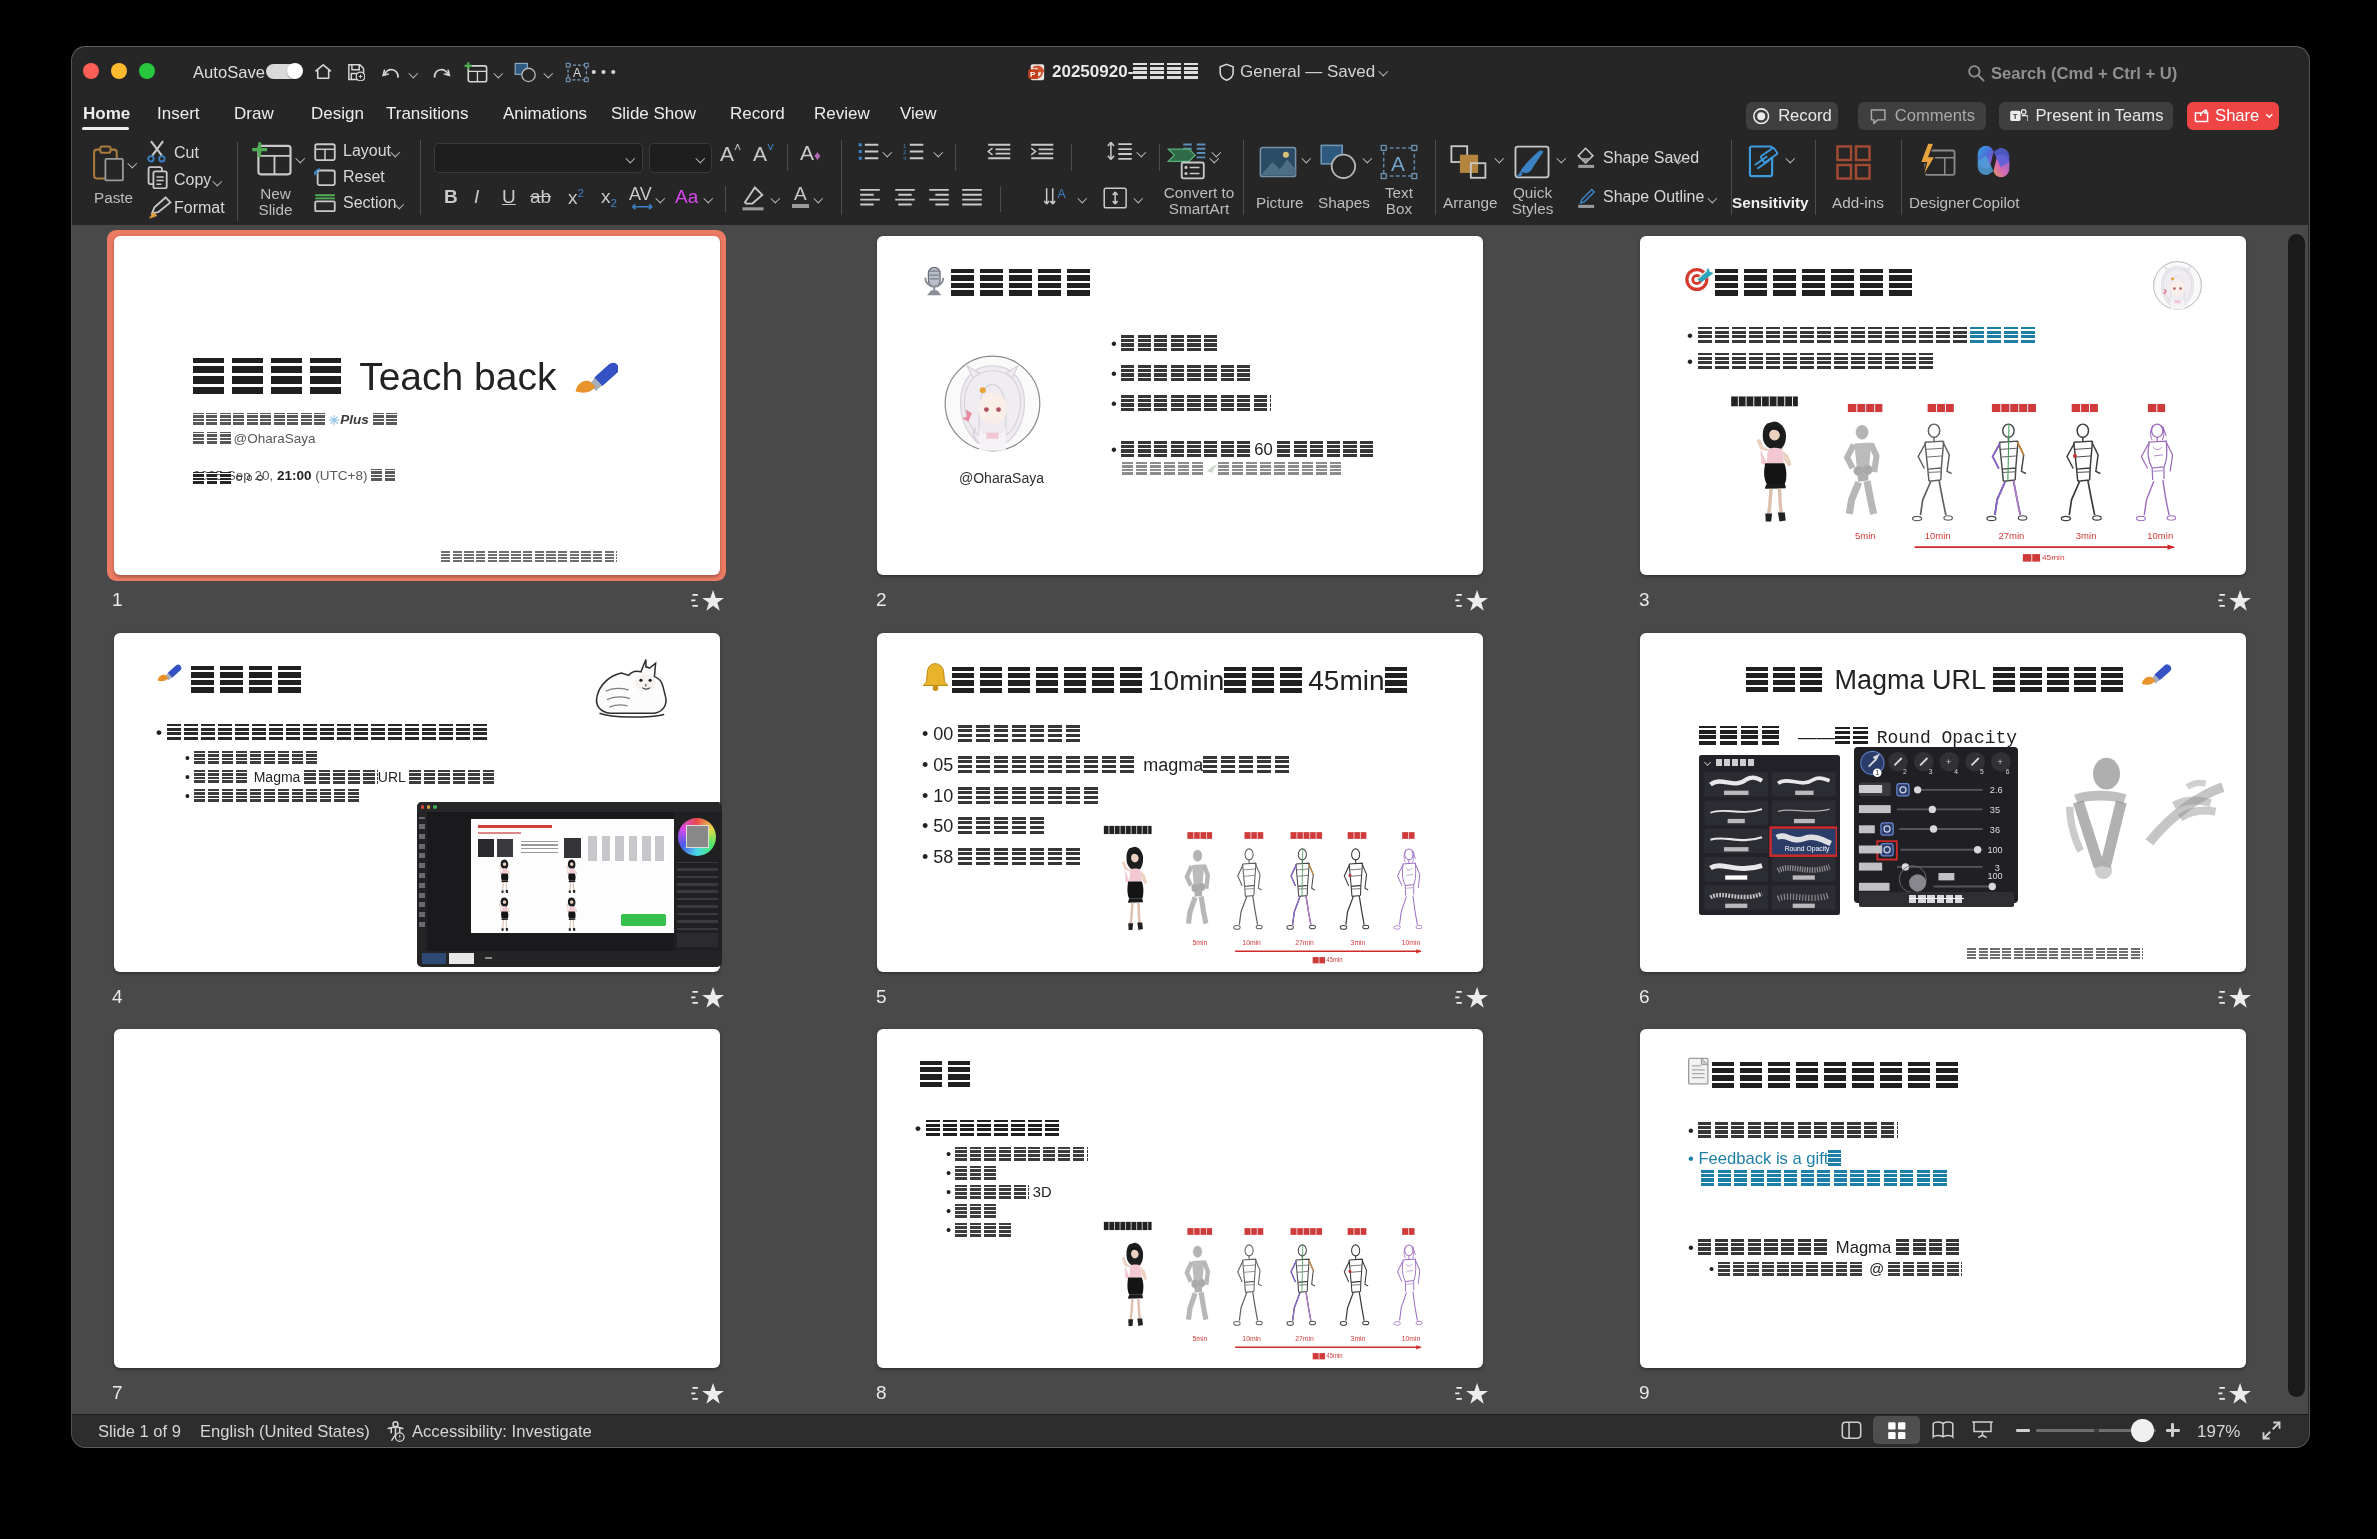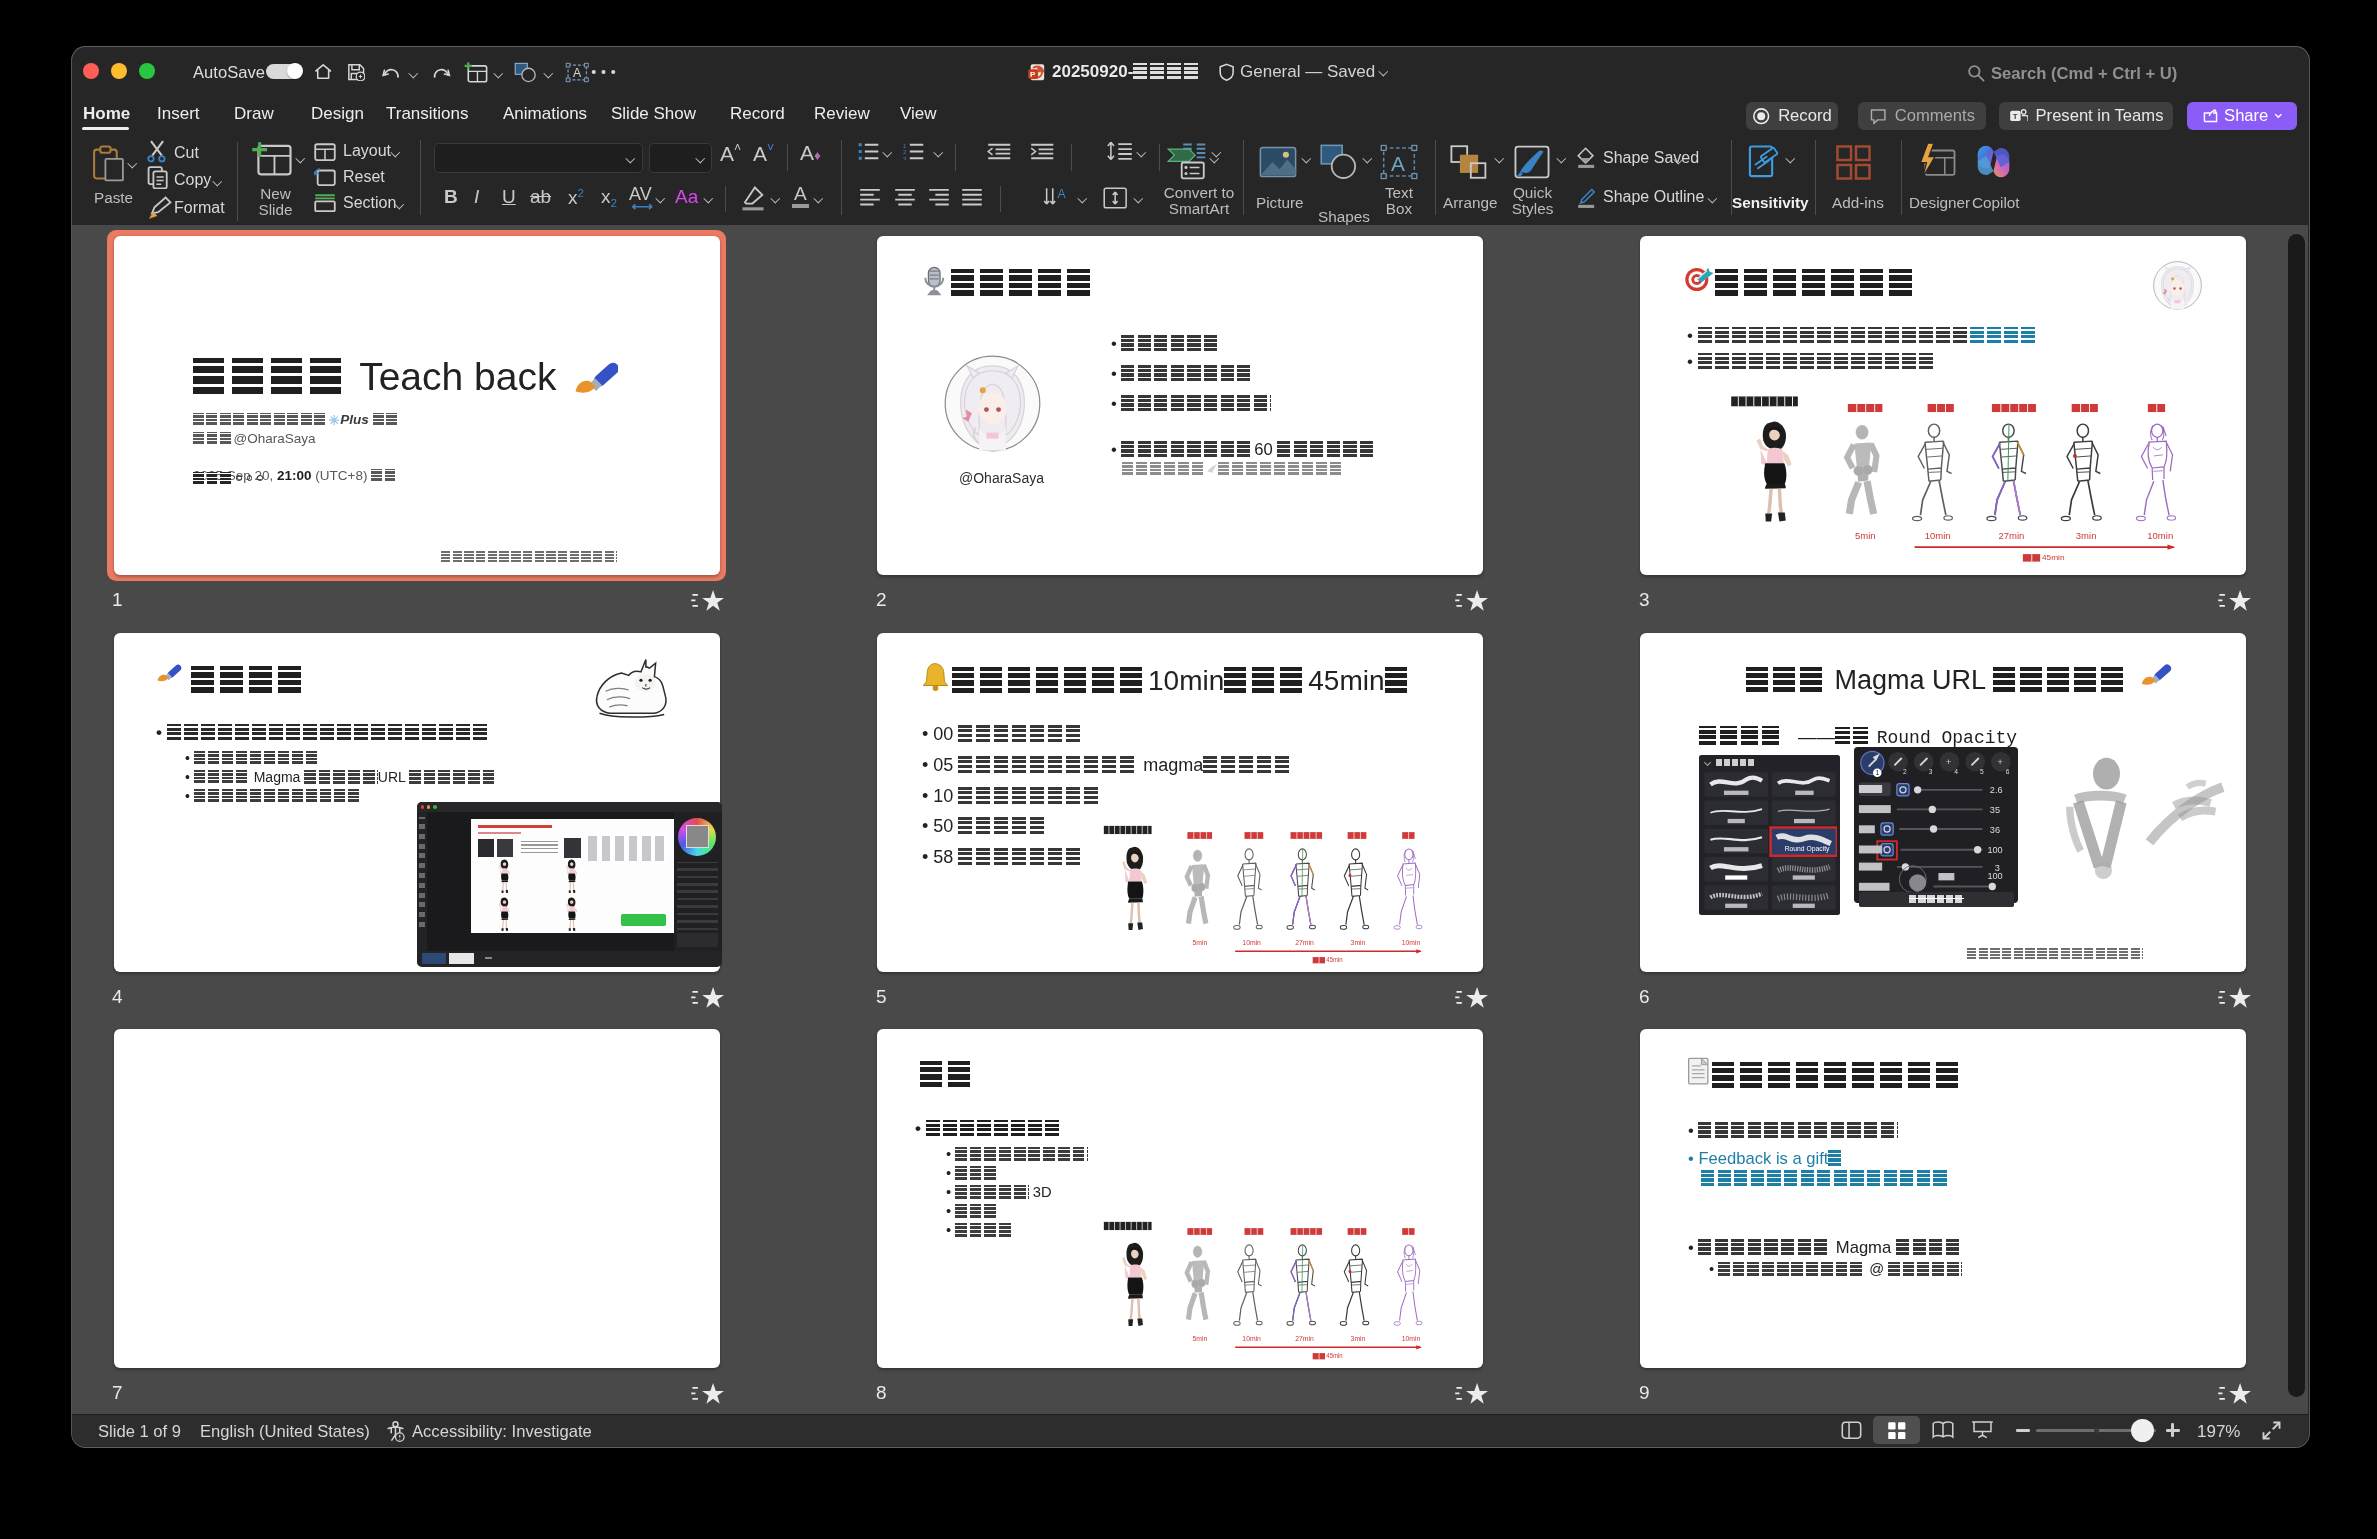--- a/index.html
+++ b/index.html
@@ -126,21 +126,21 @@
     </svg>Record</div>
 <div class="gbtn" style="left:1858px;width:128px;color:#a9a9a9"><svg width="18.4" height="18.4" viewBox="0 0 30 30">
       <path d="M4 5 h22 v16 h-12 l-6 6 v-6 h-4 Z" fill="none" stroke="#a9a9a9" stroke-width="2.4" stroke-linejoin="round"></path>
     </svg>Comments</div>
 <div class="gbtn" style="left:1999px;width:174px"><svg width="19.6" height="18.4" viewBox="0 0 32 30" style="font-size:27px">
       <rect x="2" y="6" width="17" height="17" rx="3" fill="#ececec"></rect>
       <text x="6" y="19" font-size="13" fill="#3f3f3f" font-family="Liberation Sans" font-weight="bold">T</text>
       <circle cx="24" cy="8" r="3.6" fill="none" stroke="#ececec" stroke-width="2"></circle>
       <path d="M21 14 h7 a3 3 0 0 1 3 3 v6" fill="none" stroke="#ececec" stroke-width="2"></path>
     </svg>Present in Teams</div>
-<div class="gbtn" style="left:2187px;width:110px;background:#8b5cf6;color:#fff;gap:5.5px"><svg width="17" height="16" viewBox="0 0 28 26">
+<div class="gbtn" style="left:2187px;width:92px;background:#ef4444;color:#fff;gap:5.5px"><svg width="17" height="16" viewBox="0 0 28 26">
       <path d="M4 22 v-14 h10 M18 8 h6 v14 h-20" fill="none" stroke="#fff" stroke-width="2.4"></path>
       <path d="M12 13 C14 7 18 4 23 4 M23 4 l-4 -1 M23 4 l-1 4" fill="none" stroke="#fff" stroke-width="2.4"></path>
     </svg>Share<svg width="8.6" height="6.1" viewBox="0 0 14 10">
       <path d="M2 2 l5 5 l5 -5" fill="none" stroke="#fff" stroke-width="2.4"></path>
     </svg></div>
 
 <div id="ribbon">
 
 <svg class="ic" style="left:90px;top:143px" width="37" height="41" viewBox="0 0 72 70">
 <rect x="8" y="8" width="44" height="56" rx="5" fill="none" stroke="#a97b3c" stroke-width="4"></rect>
@@ -305,21 +305,21 @@
 <path d="M4 48 L22 28 L34 40 L46 24 L60 40 L60 50 L4 50 Z" fill="#4e6e85"></path>
 <circle cx="44" cy="16" r="5" fill="#d8c27a"></circle>
 </svg>
 <div class="chev" style="left:1303px;top:153px"></div>
 <div class="lbl" style="left:1256px;top:194px">Picture</div>
 <svg class="ic" style="left:1320px;top:144px" width="37" height="36" viewBox="0 0 60 58">
 <rect x="2" y="2" width="34" height="30" fill="#2e5a80" stroke="#6f97b5" stroke-width="2.5"></rect>
 <circle cx="38" cy="36" r="19" fill="#262626" stroke="#b5b5b5" stroke-width="3"></circle>
 </svg>
 <div class="chev" style="left:1364px;top:153px"></div>
-<div class="lbl" style="left:1318px;top:208px">Shapes</div>
+<div class="lbl" style="left:1318px;top:194px">Shapes</div>
 <svg class="ic" style="left:1380px;top:144px" width="38" height="36" viewBox="0 0 62 58">
 <rect x="6" y="6" width="50" height="46" fill="none" stroke="#5f87a8" stroke-width="2.5" stroke-dasharray="6 4"></rect>
 <text x="18" y="43" font-size="34" fill="#6fa3c8" font-family="Liberation Sans">A</text>
 <rect x="2" y="2" width="8" height="8" fill="#262626" stroke="#6f97b5" stroke-width="2"></rect>
 <rect x="52" y="2" width="8" height="8" fill="#262626" stroke="#6f97b5" stroke-width="2"></rect>
 <rect x="2" y="48" width="8" height="8" fill="#262626" stroke="#6f97b5" stroke-width="2"></rect>
 <rect x="52" y="48" width="8" height="8" fill="#262626" stroke="#6f97b5" stroke-width="2"></rect>
 </svg>
 <div class="lbl" style="left:1382px;top:185px;text-align:center;width:34px;line-height:16px">Text<br>Box</div>
 <div class="sep" style="left:1435px;top:140px;height:75px"></div>

